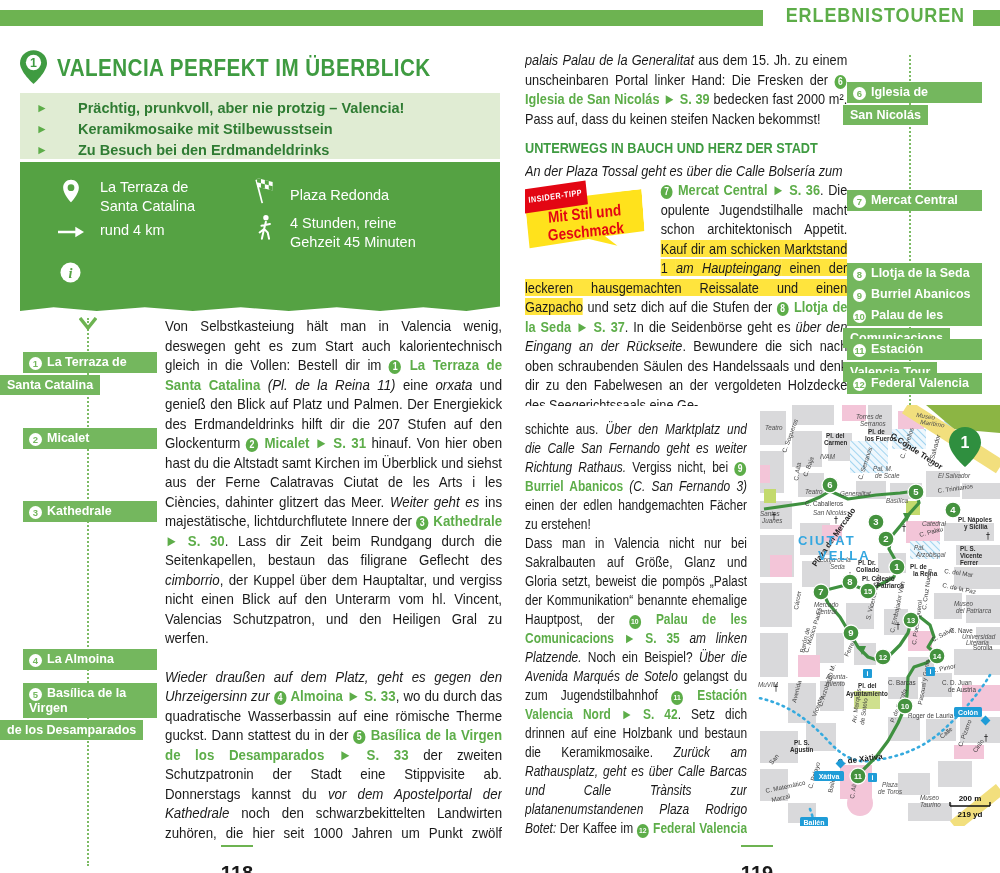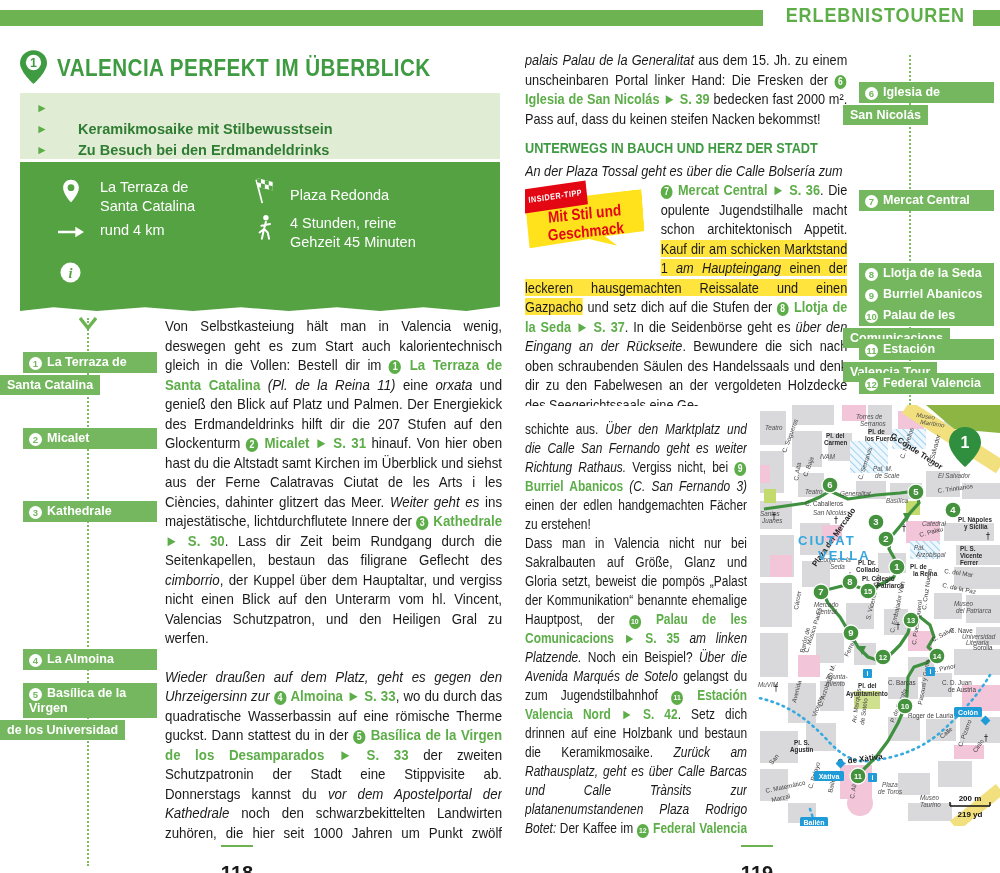--- a/index.html
+++ b/index.html
@@ -27,21 +27,21 @@
   
   .infobox{position:absolute;left:20px;top:162px;width:480px;height:149px;background:var(--g-box);color:#fff;
            clip-path:polygon(0 0,100% 0,100% 97%,93% 100%,84% 97.5%,75% 100%,66% 97.5%,56% 100%,46% 97.5%,36% 100%,26% 97.5%,16% 100%,7% 97.5%,0 100%);}
   .ib-item{position:absolute;font-size:14.5px;line-height:19px;}
   .ib-icon{position:absolute;}
   
   .rail-line{position:absolute;border-left:2px dotted #7cbb64;width:0;}
   .tour-tag{position:absolute;z-index:3;width:170px;font-weight:bold;font-size:12.5px;color:#fff;line-height:14px;}
   .tag-line{background:var(--g-tag);padding:3px 5px 3px 6px;}
   .tag-line1{display:block;width:134px;margin-left:23px;}
-  .tour-tag-R .tag-line1{margin-left:16px;width:135px;}
+  .tour-tag-R .tag-line1{margin-left:4px;width:135px;}
   .tag-line2{display:inline-block;margin-top:2px;padding:3px 7px;}
   .tag-disc{display:inline-block;width:13px;height:13px;border-radius:50%;background:#fff;color:var(--g-tag);
             font-size:9.5px;line-height:13px;text-align:center;margin-right:5px;vertical-align:-1px;}
   
   .col{position:absolute;overflow:hidden;text-align:justify;}
   #col1{left:165px;top:316px;width:380px;height:527px;font-size:15px;line-height:19.5px;
         transform:scaleX(.887);transform-origin:0 0;}
   #col2a{left:525px;top:50px;width:380px;height:356px;font-size:15px;line-height:19.5px;
         transform:scaleX(.848);transform-origin:0 0;}
   #col2b{left:525px;top:420px;width:260px;height:420px;font-size:14px;line-height:19px;
@@ -93,20 +93,21 @@
     <path d="M12 0 C5.4 0 0 5 0 11.4 C0 19.5 12 30 12 30 C12 30 24 19.5 24 11.4 C24 5 18.6 0 12 0 Z" fill="#3f9b41"></path>
     <circle cx="12" cy="11" r="6.8" fill="#fff"></circle>
     <text x="12" y="15.2" text-anchor="middle" font-size="11" font-weight="bold" fill="#3f9b41">1</text>
   </svg>
   <div class="tour-title">VALENCIA PERFEKT IM ÜBERBLICK</div>
 </div>
 
 <div class="teaser">
   <div class="teaser-row">
     <span class="b-arrow">►</span>
+    <span class="b-text">Prächtig, prunkvoll, aber nie protzig – Valencia!</span>
     </div>
   <div class="teaser-row">
     <span class="b-arrow">►</span>
     <span class="b-text">Keramikmosaike mit Stilbewusstsein</span>
     </div>
   <div class="teaser-row">
     <span class="b-arrow">►</span>
     <span class="b-text">Zu Besuch bei den Erdmandeldrinks</span>
     </div>
 </div>
@@ -154,21 +155,21 @@
     <div class="tour-tag tour-tag-L" style="top: 352px; left: 0px;"><span class="tag-line tag-line1"><span class="tag-disc">1</span>La Terraza de</span><span class="tag-line tag-line2">Santa Catalina</span></div>
     <div class="tour-tag tour-tag-L" style="top: 428px; left: 0px;">
       <span class="tag-line tag-line1"><span class="tag-disc">2</span>Micalet</span>
     </div>
     <div class="tour-tag tour-tag-L" style="top: 501px; left: 0px;">
       <span class="tag-line tag-line1"><span class="tag-disc">3</span>Kathedrale</span>
     </div>
     <div class="tour-tag tour-tag-L" style="top: 649px; left: 0px;">
       <span class="tag-line tag-line1"><span class="tag-disc">4</span>La Almoina</span>
     </div>
-    <div class="tour-tag tour-tag-L" style="top: 683px; left: 0px;"><span class="tag-line tag-line1"><span class="tag-disc">5</span>Basílica de la Virgen</span><span class="tag-line tag-line2">de los Universidad</span></div>
+    <div class="tour-tag tour-tag-L" style="top: 683px; left: 0px;"><span class="tag-line tag-line1"><span class="tag-disc">5</span>Basílica de la Virgen</span><span class="tag-line tag-line2">de los Desamparados</span></div>
   </div>
 <div id="right-tags">
     <div class="tour-tag tour-tag-R" style="top: 82px; left: 843px;"><span class="tag-line tag-line1"><span class="tag-disc">6</span>Iglesia de</span><span class="tag-line tag-line2">San Nicolás</span></div>
     <div class="tour-tag tour-tag-R" style="top: 190px; left: 843px;">
       <span class="tag-line tag-line1"><span class="tag-disc">7</span>Mercat Central</span>
     </div>
     <div class="tour-tag tour-tag-R" style="top: 263px; left: 843px;">
       <span class="tag-line tag-line1"><span class="tag-disc">8</span>Llotja de la Seda</span>
     </div>
     <div class="tour-tag tour-tag-R" style="top: 284px; left: 843px;">

